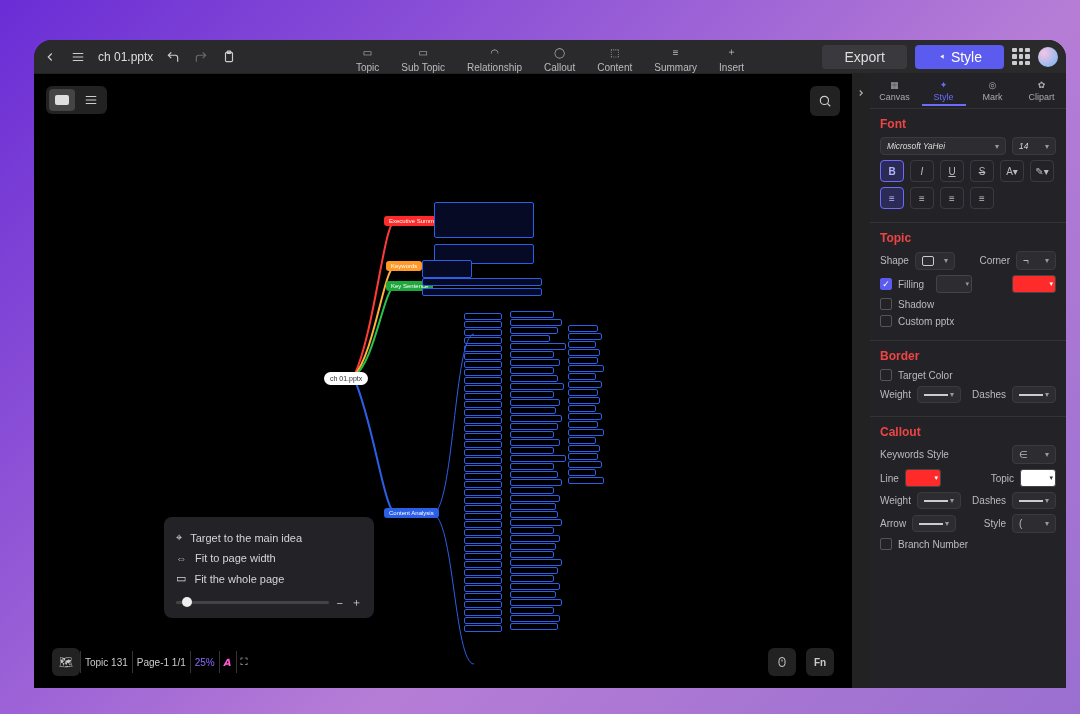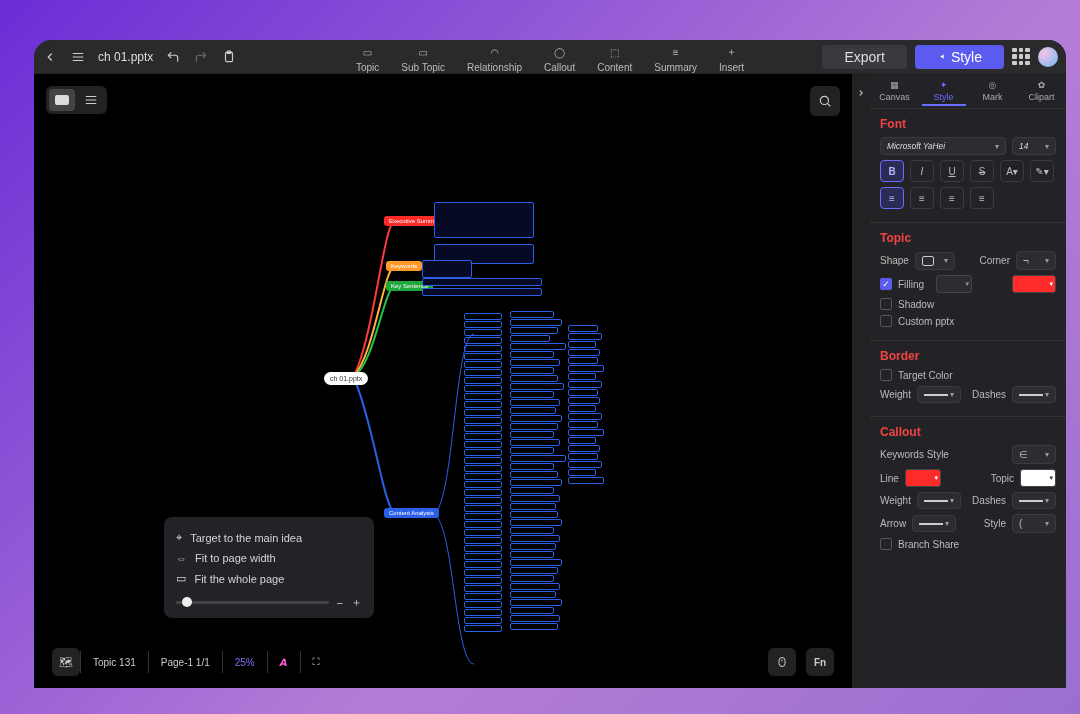--- a/index.html
+++ b/index.html
@@ -41,21 +41,21 @@
 
   
   .zoom-pop { position:absolute; left:130px; bottom:70px; width:210px; background:#232327; border-radius:8px; padding:10px 12px 8px 12px; }
   .zp-row { display:flex; align-items:center; gap:8px; color:#d5d5d9; font-size:11px; padding:4px 0; cursor:pointer; }
   .zp-slider { display:flex; align-items:center; gap:8px; margin-top:6px; }
   .slider-track { flex:1; height:3px; background:#444; border-radius:2px; position:relative; }
   .slider-thumb { width:10px; height:10px; background:#eee; border-radius:50%; position:absolute; left:6px; top:-4px; }
 
   
   .bottom-bar { position:absolute; left:18px; bottom:12px; display:flex; align-items:center; gap:0; background:transparent; }
-  .bb-item { padding:6px 12px; font-size:10px; color:#ccc; display:flex; align-items:center; gap:6px; }
+  .bb-item { padding:6px 4px; font-size:10px; color:#ccc; display:flex; align-items:center; gap:6px; }
   .bb-sep { width:1px; height:22px; background:#333; }
   .zoom-val { color:#8b6bff; }
   .bb-icon { width:28px; height:28px; background:#222; border-radius:6px; display:flex; align-items:center; justify-content:center; cursor:pointer; }
   .bb-right { position:absolute; right:18px; bottom:12px; display:flex; gap:10px; }
 
   
   .panel-collapse { width:18px; background:#222; display:flex; align-items:flex-start; justify-content:center; padding-top:14px; cursor:pointer; }
 
   
   .panel { width:196px; background:#232327; display:flex; flex-direction:column; overflow:hidden; }
@@ -521,19 +521,19 @@
               <span class="chev">▾</span>
             </div>
           <span style="margin-left:auto">Style</span>
           <div class="select" style="width:44px">
               <span>(</span>
               <span class="chev">▾</span>
             </div>
         </div>
         <div class="row">
             <span class="checkbox"></span>
-            <span>Branch Share</span>
+            <span>Branch Number</span>
           </div>
       </div>
     </div>
 
   </div>
 </div>
 
 </body></html>

